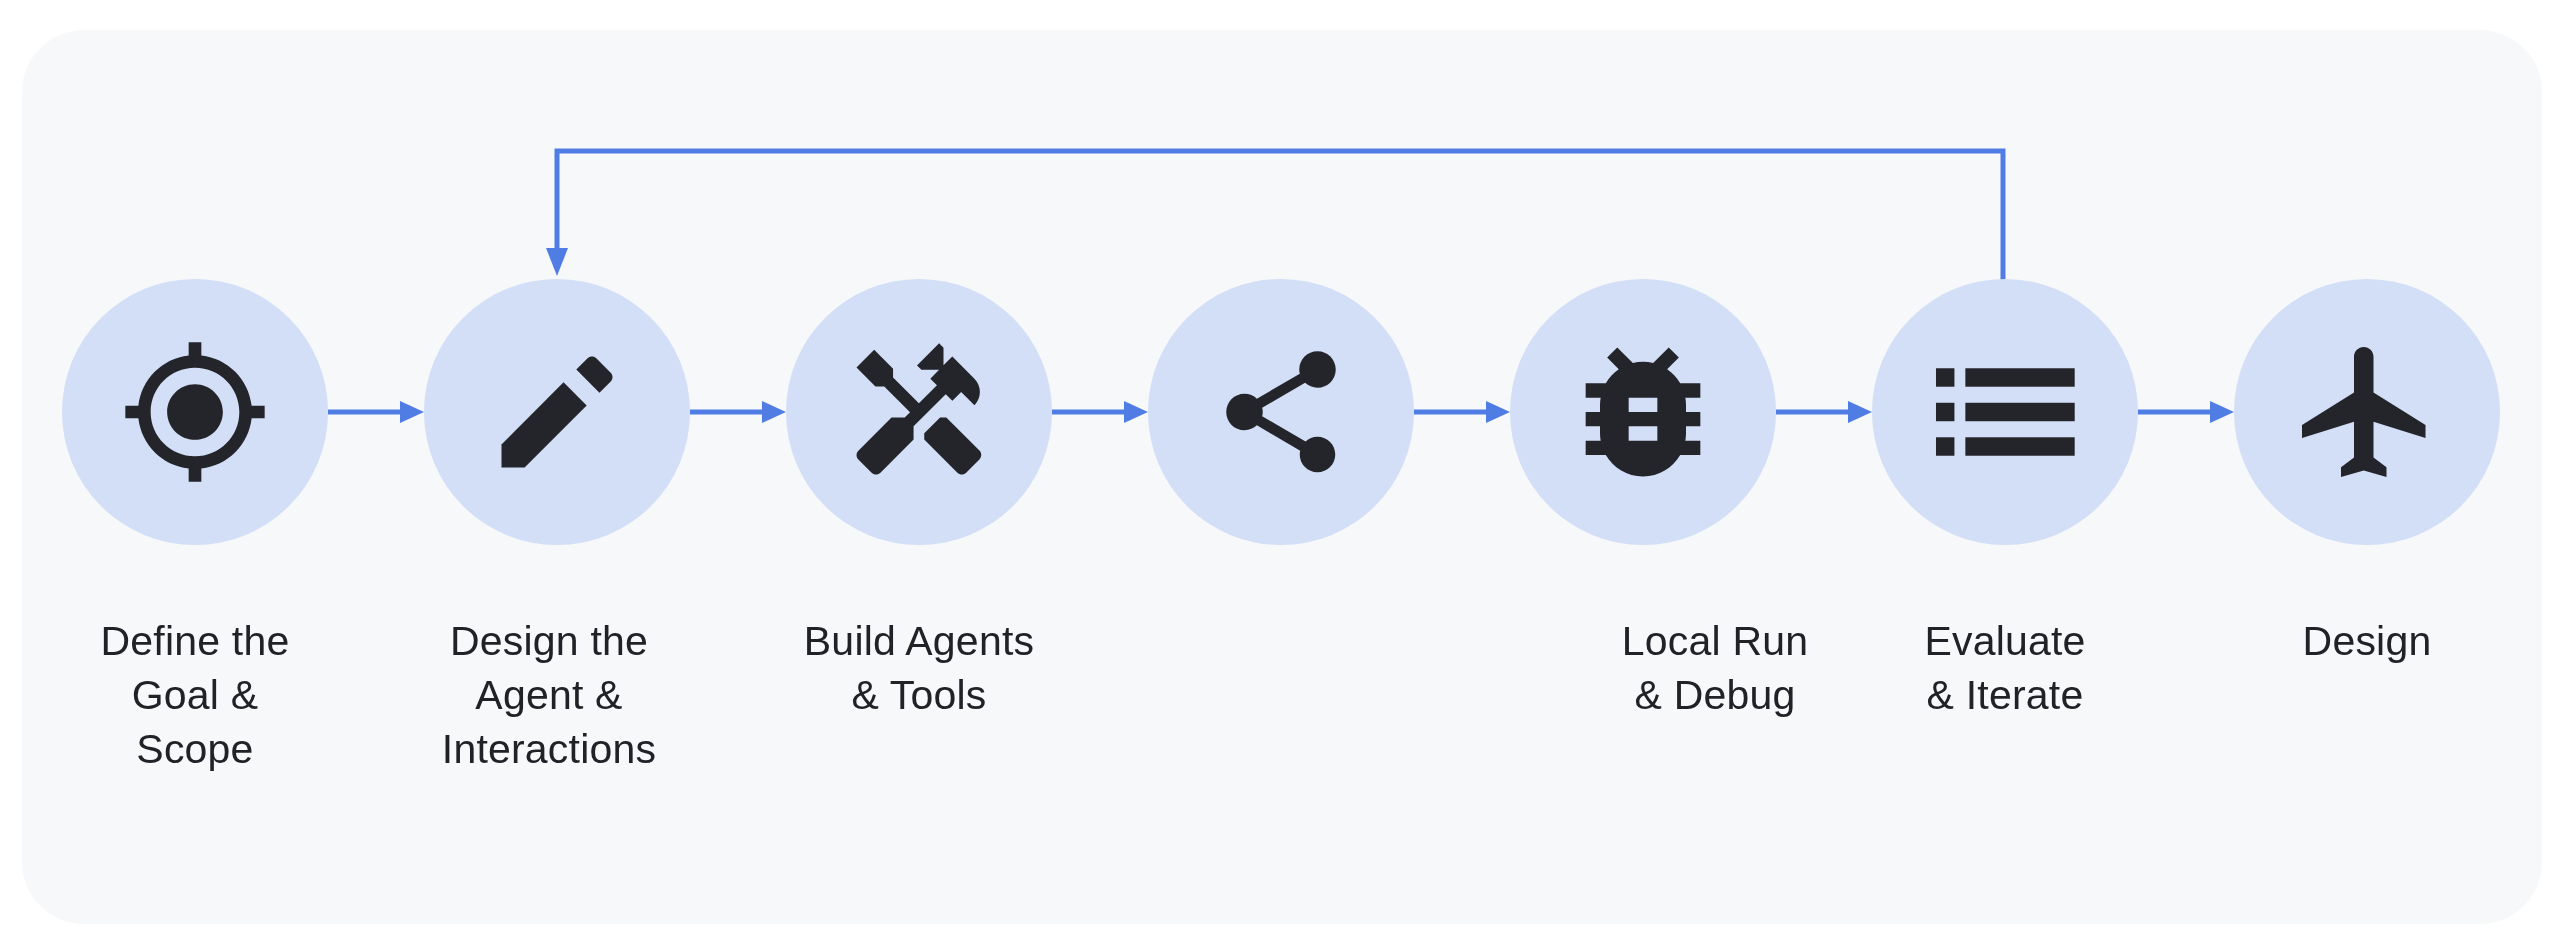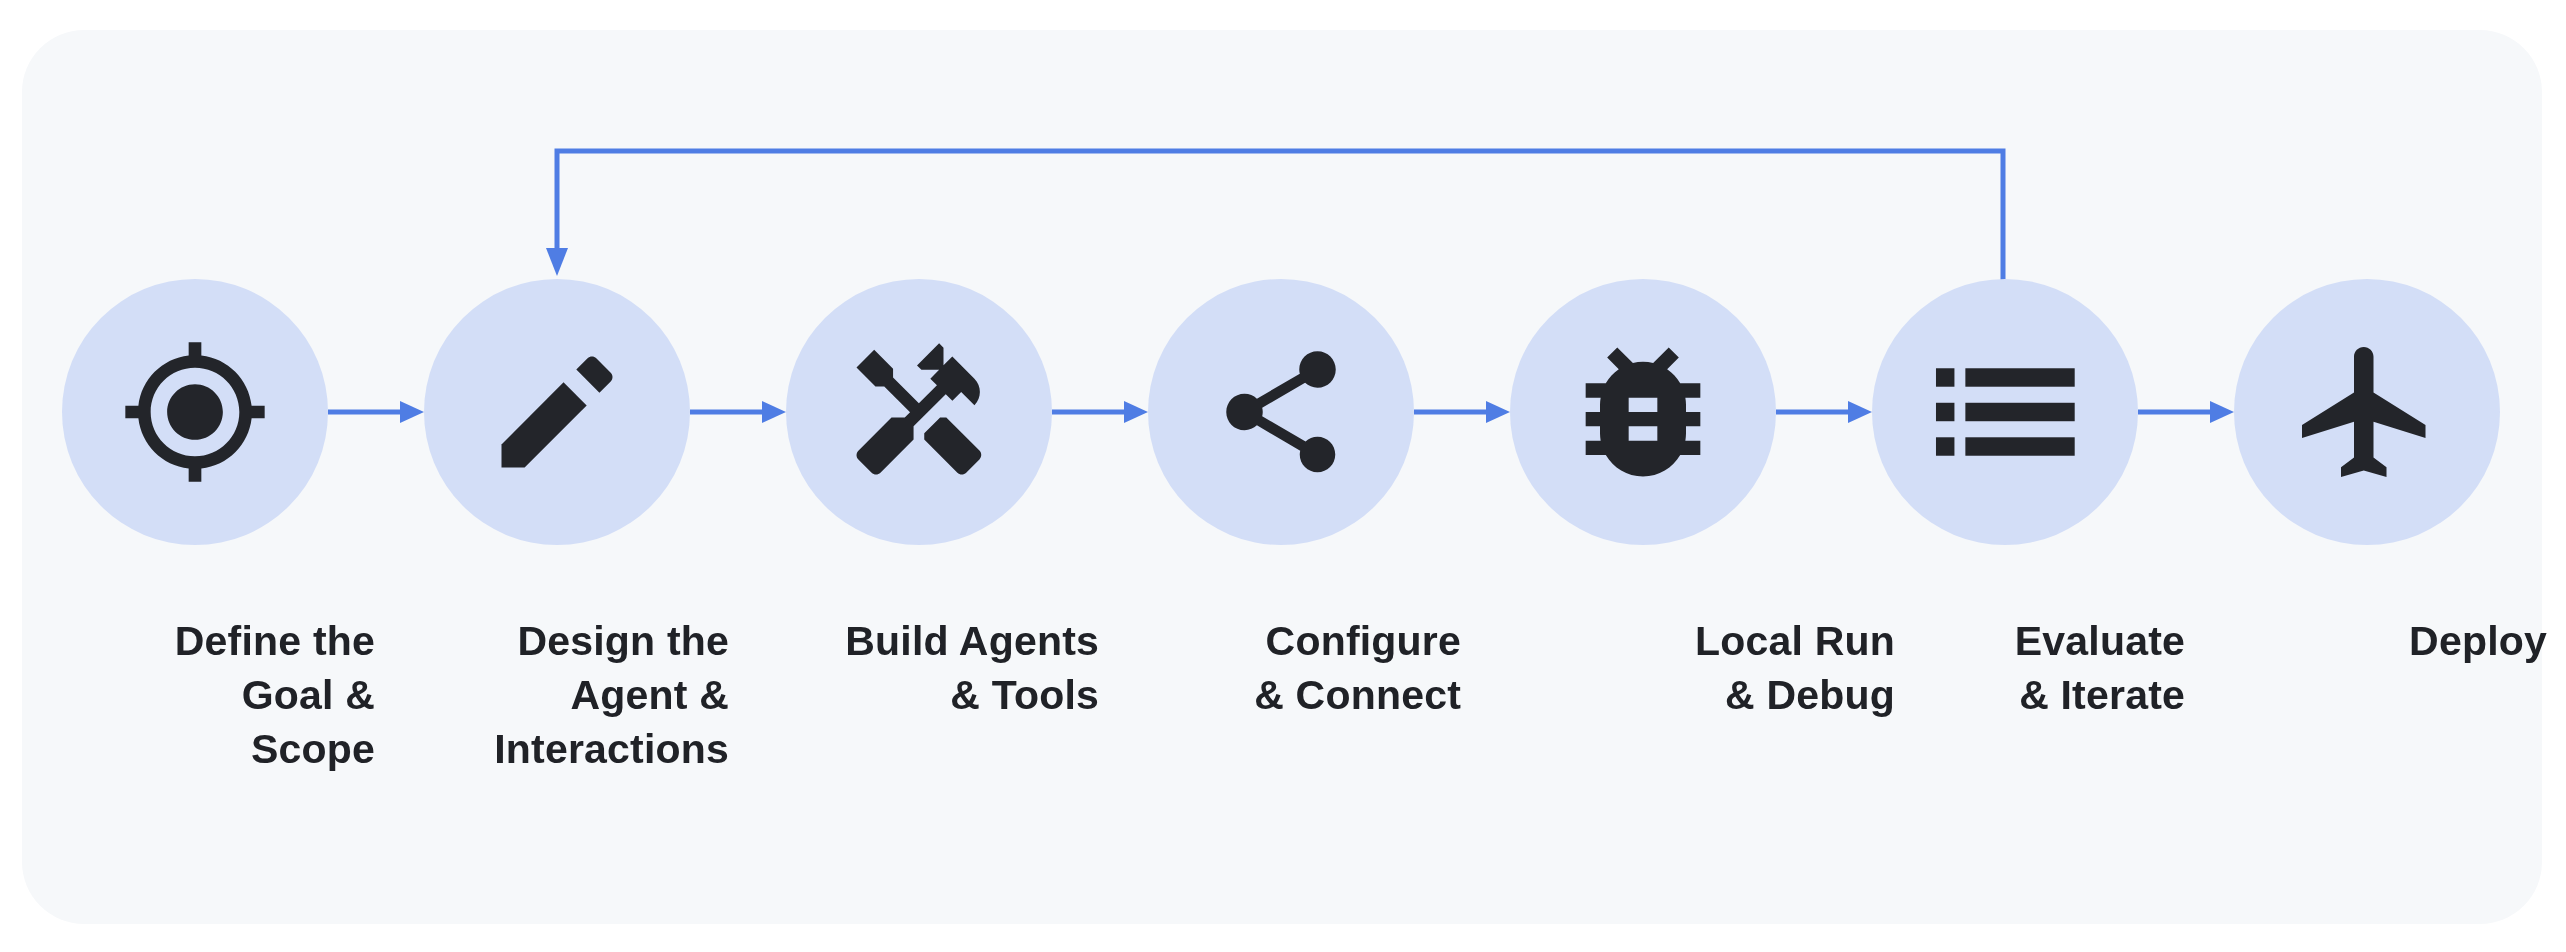--- a/index.html
+++ b/index.html
@@ -46,27 +46,26 @@
     width:266px;height:266px;
     border-radius:50%;
     background:var(--c-node-fill);
     display:flex;align-items:center;justify-content:center;
   }
   .node-bubble svg{fill:var(--c-icon);}
   .node-label{
     position:absolute;
     top:614px;
     width:360px;
-    text-align:right;
+    text-align:center;
     white-space:pre-line;
     font-size:41px;
     line-height:54px;
     color:var(--c-text);
     letter-spacing:0.2px;
-    font-weight:bold;
   }
 </style>
 </head>
 <body>
 
 <div class="stage">
   <div class="panel"></div>
 
   <svg class="connectors" viewBox="0 0 2566 952" aria-hidden="true">
 
@@ -127,22 +126,20 @@
     </svg>
   </div>
   <div class="node-label" style="left:739px">Build Agents
 &amp; Tools</div>
 
   <div class="node-bubble" style="left:1148px">
     <svg width="146" height="146" viewBox="0 0 24 24">
       <path d="M18 16.08c-.76 0-1.44.3-1.96.77L8.91 12.7c.05-.23.09-.46.09-.7s-.04-.47-.09-.7l7.05-4.11c.54.5 1.25.81 2.04.81 1.66 0 3-1.34 3-3s-1.34-3-3-3-3 1.34-3 3c0 .24.04.47.09.7L8.04 9.81C7.5 9.31 6.79 9 6 9c-1.66 0-3 1.34-3 3s1.34 3 3 3c.79 0 1.5-.31 2.04-.81l7.12 4.16c-.05.21-.08.43-.08.65 0 1.61 1.31 2.92 2.92 2.92 1.61 0 2.92-1.31 2.92-2.92s-1.31-2.92-2.92-2.92z"></path>
     </svg>
   </div>
-  <div class="node-label" style="left:1101px">Configure
-&amp; Connect</div>
 
   <div class="node-bubble" style="left:1510px">
     <svg width="172" height="172" viewBox="0 0 24 24">
       <path d="M20 8h-2.81c-.45-.78-1.07-1.45-1.82-1.96L17 4.41 15.59 3l-2.17 2.17C12.96 5.06 12.49 5 12 5c-.49 0-.96.06-1.41.17L8.41 3 7 4.41l1.62 1.63C7.88 6.55 7.26 7.22 6.81 8H4v2h2.09c-.05.33-.09.66-.09 1v1H4v2h2v1c0 .34.04.67.09 1H4v2h2.81c1.04 1.79 2.97 3 5.19 3s4.15-1.21 5.19-3H20v-2h-2.09c.05-.33.09-.66.09-1v-1h2v-2h-2v-1c0-.34-.04-.67-.09-1H20V8zm-6 8h-4v-2h4v2zm0-4h-4v-2h4v2z"></path>
     </svg>
   </div>
   <div class="node-label" style="left:1535px">Local Run
 &amp; Debug</div>
 
   <div class="node-bubble" style="left:1872px">
@@ -156,14 +153,14 @@
     </svg>
   </div>
   <div class="node-label" style="left:1825px">Evaluate
 &amp; Iterate</div>
 
   <div class="node-bubble" style="left:2234px">
     <svg width="156" height="156" viewBox="0 0 24 24">
       <path d="M21 16v-2l-8-5V3.5c0-.83-.67-1.5-1.5-1.5S10 2.67 10 3.5V9l-8 5v2l8-2.5V19l-2 1.5V22l3.5-1 3.5 1v-1.5L13 19v-5.5l8 2.5z"></path>
     </svg>
   </div>
-  <div class="node-label" style="left:2187px">Deploy</div>
+  <div class="node-label" style="left:2187px">Design</div>
 </div>
 
 </body></html>

